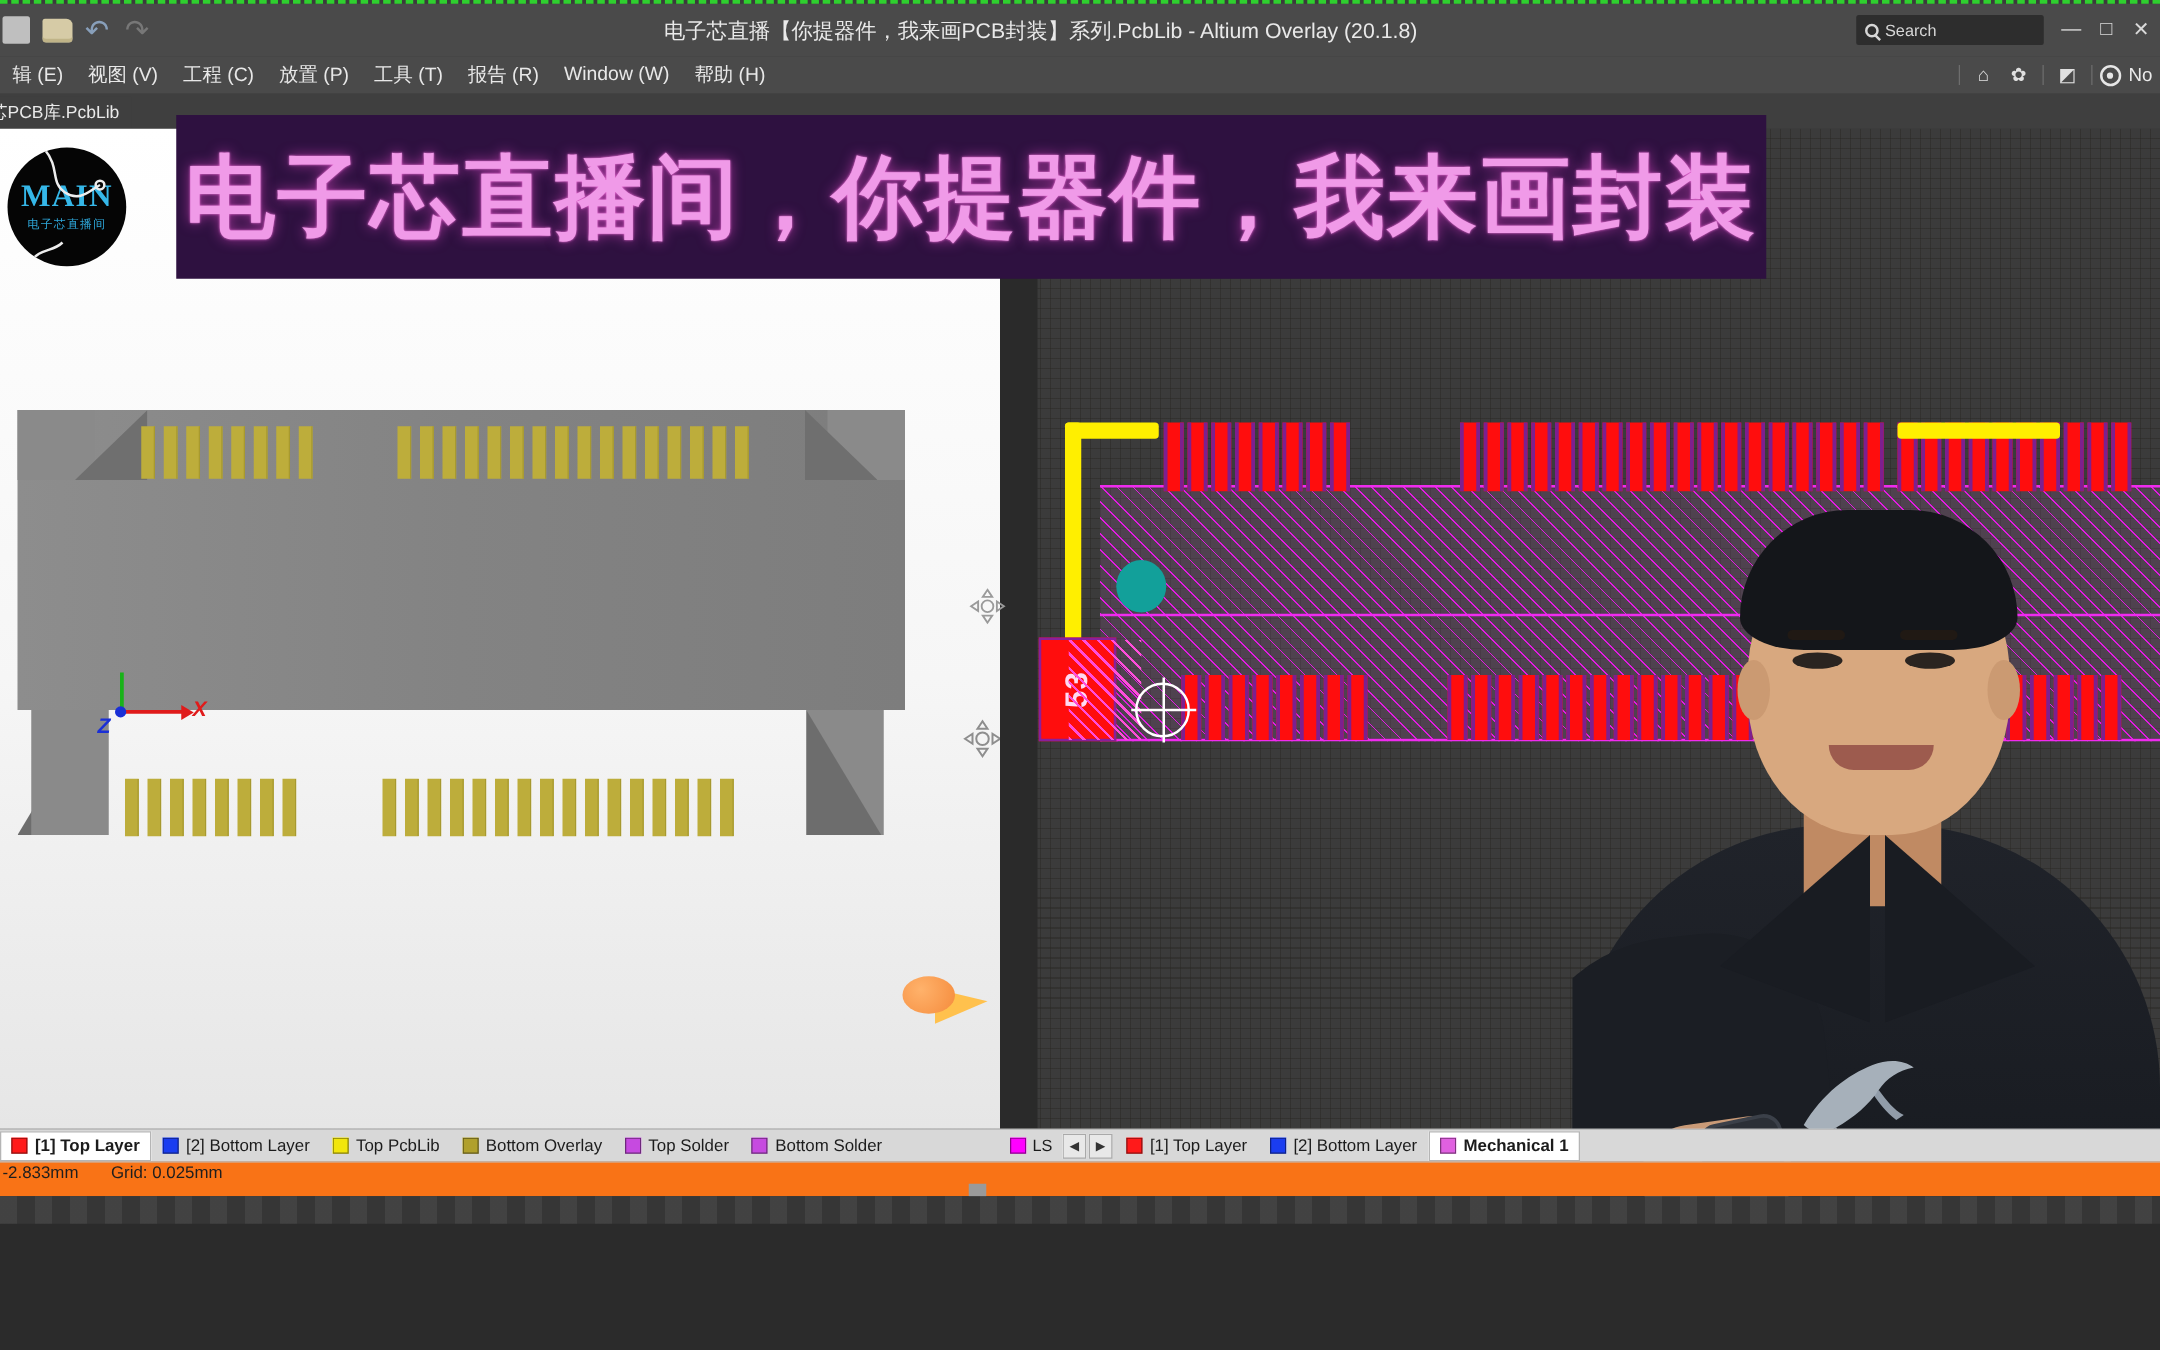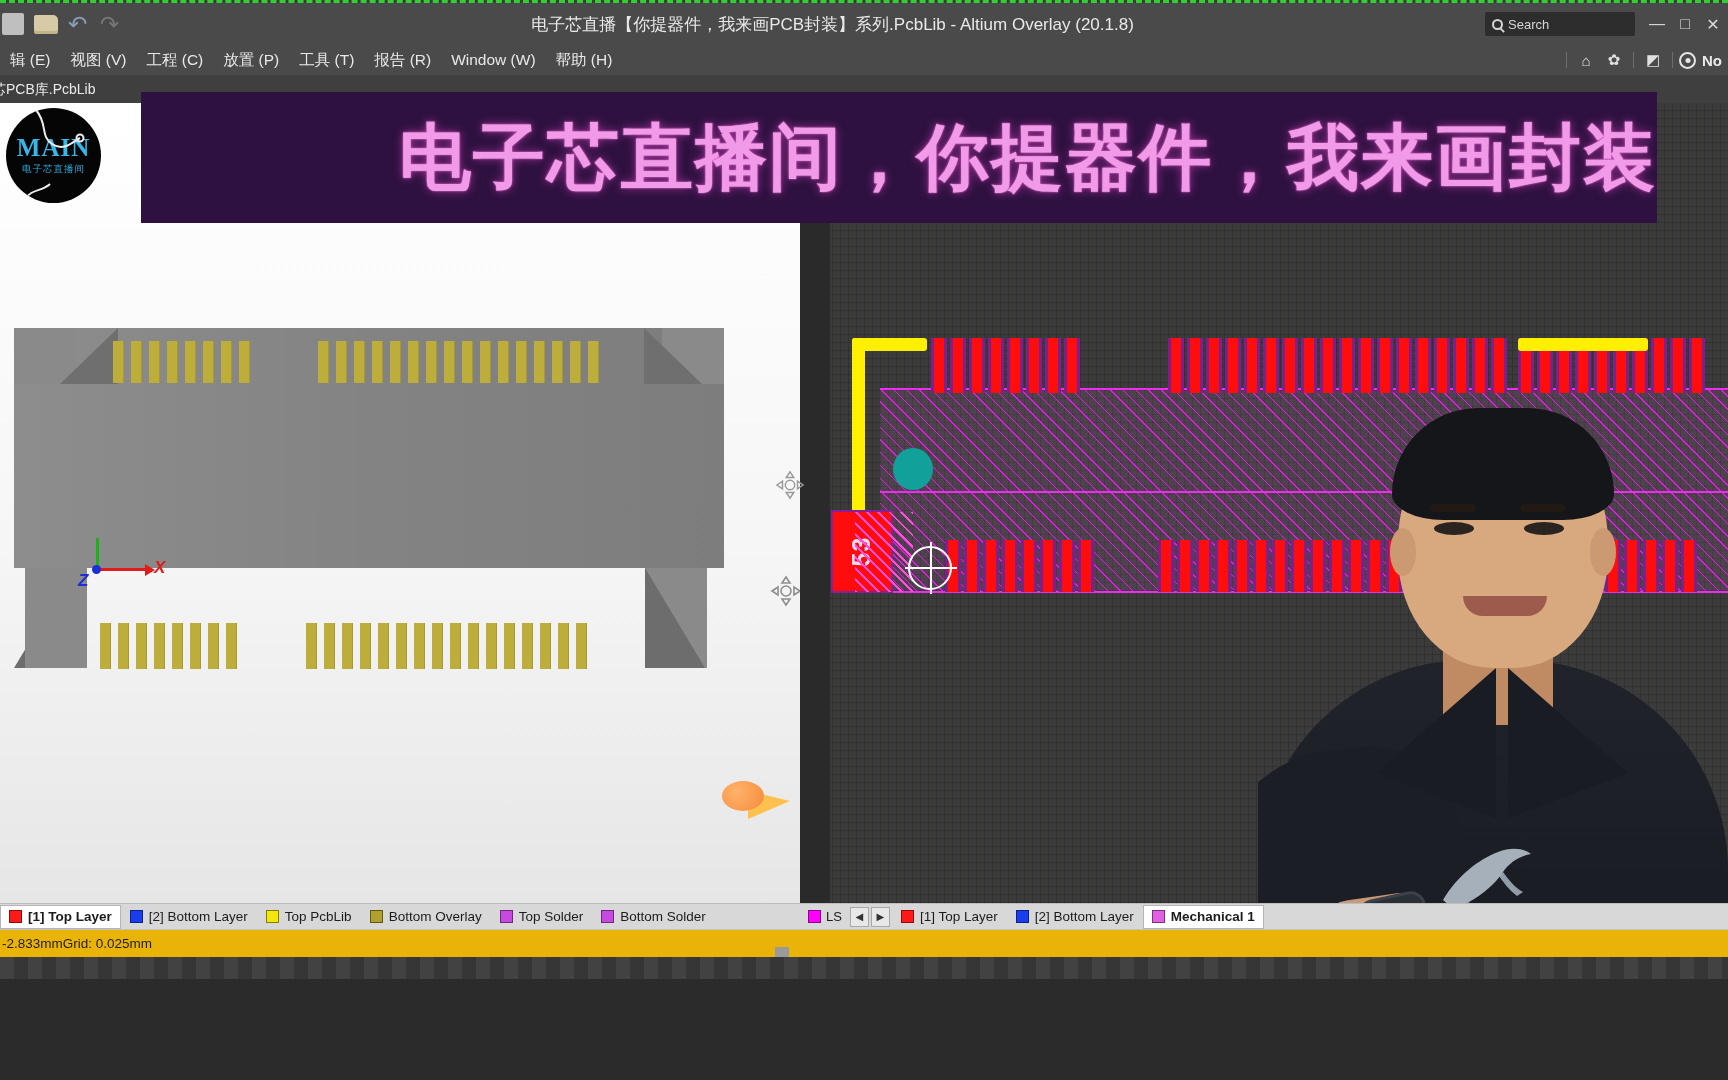--- a/index.html
+++ b/index.html
@@ -60,21 +60,21 @@
     position: absolute; left: 0; top: 45px; width: 1728px; height: 30px;
     background: #4a4a4a; display: flex; align-items: center;
   }
   .menu-item {
     color: #e8e8e8; font-size: 15.5px; padding: 3px 10px; white-space: nowrap;
   }
   .menu-right { margin-left: auto; display: flex; align-items: center; gap: 2px; padding-right: 6px; }
   .mr-ic { width: 26px; height: 24px; display: flex; align-items: center; justify-content: center;
            color: #e0e0e0; font-size: 15px; }
   .mr-sep { width: 1px; height: 16px; background: #6d6d6d; margin: 0 4px; }
-  .mr-user { color: #eaeaea; font-size: 15px; display: flex; align-items: center; gap: 6px; font-weight: bold; }
+  .mr-user { color: #eaeaea; font-size: 15px; display: flex; align-items: center; gap: 6px; }
   .avatar-circle {
     width: 17px; height: 17px; border-radius: 50%; border: 2px solid #e6e6e6;
     position: relative;
   }
   .avatar-circle::after {
     content: ""; position: absolute; left: 50%; top: 4px; transform: translateX(-50%);
     width: 5px; height: 5px; border-radius: 50%; background: #e6e6e6;
   }
 
   
@@ -338,55 +338,55 @@
   }
   .arr-btn {
     width: 19px; height: 20px; background: #e8e8e8; box-shadow: inset 0 0 0 1px #a9a9a9;
     display: flex; align-items: center; justify-content: center; font-size: 10px; color: #333;
     margin-right: 2px;
   }
 
   
   .statusbar {
     position: absolute; left: 0; top: 929px; width: 1728px; height: 28px;
-    background: #eab308; border-top: 1px solid #c4c4c4; z-index: 55;
-    display: flex; align-items: center; padding-left: 2px;
+    background: #f97316; border-top: 1px solid #c4c4c4; z-index: 55;
+    display: flex; gap: 26px; padding-left: 2px;
     font-size: 13.5px; color: #1e1e1e;
   }
 
   
   .taskbar {
     position: absolute; left: 0; top: 957px; width: 1728px; height: 123px;
     background: #2b2b2b; z-index: 60;
   }
   .tb-strip {
     position: absolute; left: 0; top: 0; width: 1728px; height: 22px;
     background: repeating-linear-gradient(90deg,#555 0 14px,#3f3f3f 14px 28px);
     opacity: .55;
   }
   .scroll-thumb {
     position: absolute; left: 775px; top: 947px; width: 14px; height: 11px;
     background: #9a9a9a; z-index: 58;
   }
 
   
   .banner {
-    position: absolute; left: 141px; top: 92px; width: 1516px; height: 131px;
+    position: absolute; left: 141px; top: 92px; width: 1272px; height: 131px;
     background: #2e1140; z-index: 80;
-    display: flex; align-items: center; justify-content: flex-end;
+    display: flex; align-items: center; justify-content: center;
   }
   .banner-text {
     font-size: 72px; font-weight: bold; color: #f09ae8;
     letter-spacing: 2px; white-space: nowrap;
     text-shadow: 0 0 2px #ff7de8, 0 0 10px rgba(255,80,220,.55);
   }
 
   
   .logo {
-    position: absolute; left: 6px; top: 108px; width: 95px; height: 95px;
+    position: absolute; left: 6px; top: 118px; width: 95px; height: 95px;
     border-radius: 50%; background: #050505; z-index: 85;
     display: flex; flex-direction: column; align-items: center; justify-content: center;
     overflow: hidden;
   }
   .logo-main {
     color: #35b7e8; font-size: 25px; font-weight: bold; letter-spacing: 1px;
     font-family: "Liberation Serif", serif; line-height: 1;
   }
   .logo-sub {
     color: #2ea8db; font-size: 9.5px; letter-spacing: 1px; margin-top: 3px;

